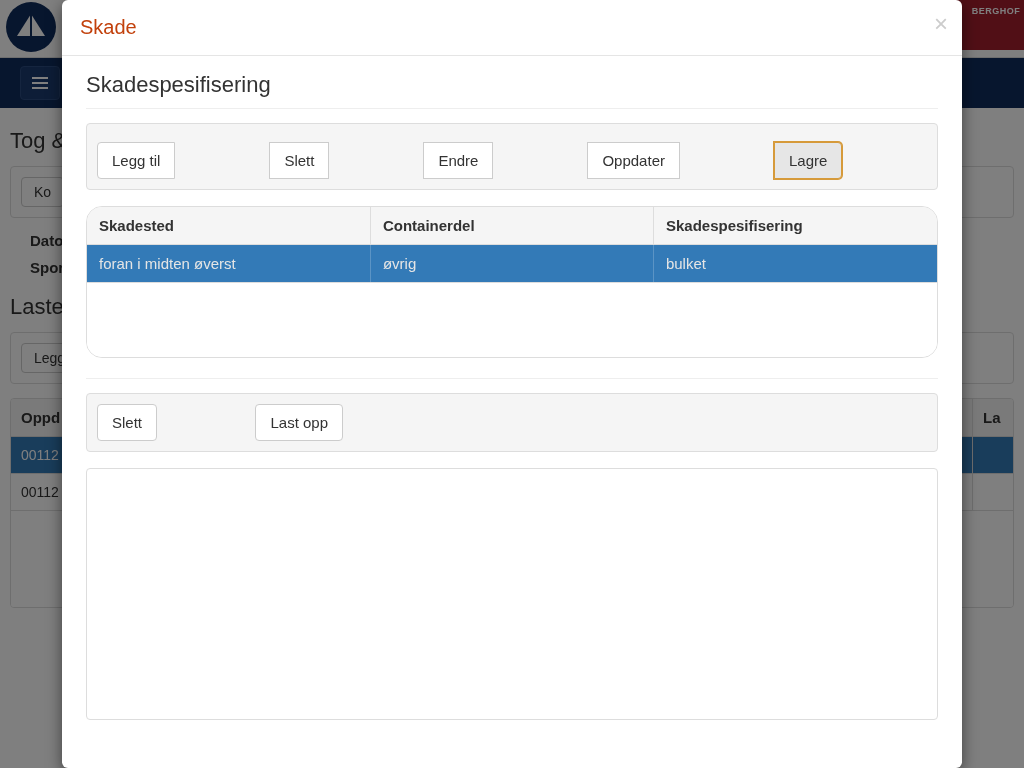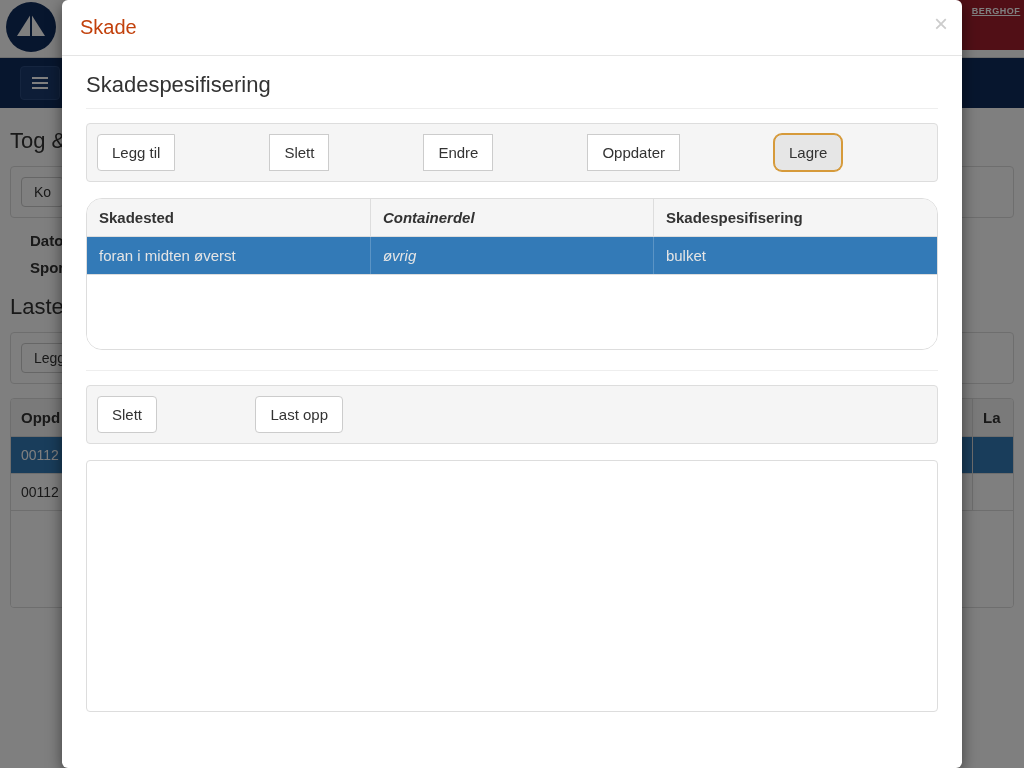--- a/index.html
+++ b/index.html
@@ -57,21 +57,20 @@
       position: absolute;
       top: 0; right: 0;
       width: 56px; height: 50px;
       background: #a31e2d;
       color: #fff;
       font-size: 9px;
       font-weight: bold;
       text-align: center;
       padding-top: 6px;
       letter-spacing: 0.5px;
-      text-decoration: underline;
     }
     .bg-nav {
       position: absolute;
       top: 58px; left: 0; right: 0;
       height: 50px;
       background: #0f2c5c;
       z-index: 1;
     }
     .bg-menu-btn {
       position: absolute;
@@ -201,30 +200,30 @@
       border-radius: 4px;
       padding: 10px;
       margin-bottom: 16px;
     }
     .btn-group {
       display: inline-flex;
     }
     .btn-group .btn {
       border-radius: 0;
       margin-left: -1px;
+      margin-top: 8px;
     }
     .btn-group .btn:first-child {
       border-top-left-radius: 4px;
       border-bottom-left-radius: 4px;
       margin-left: 0;
     }
     .btn-group .btn:last-child {
       border-top-right-radius: 4px;
       border-bottom-right-radius: 4px;
-      border-radius: 8px;
     }
     .btn {
       display: inline-block;
       border: 1px solid #ccc;
       background: #fff;
       padding: 7px 14px;
       font-size: 15px;
       color: #333;
       cursor: pointer;
       border-radius: 4px;
@@ -249,21 +248,21 @@
       border-bottom: 1px solid #ddd;
     }
     .data-table-head > div {
       padding: 10px 12px;
       font-weight: bold;
       font-size: 15px;
       border-right: 1px solid #ddd;
     }
     .data-table-head > div:last-child { border-right: none; }
     .col1 { flex: 0 0 33.4%; }
-    .col2 { flex: 0 0 33.3%; font-style: italic; }
+    .col2 { flex: 0 0 33.3%; }
     .col3 { flex: 0 0 33.3%; }
     .data-table-body {
       height: 112px;
       background: #fff;
     }
     .data-row {
       display: flex;
       border-bottom: 1px solid #ddd;
     }
     .data-row.selected {

